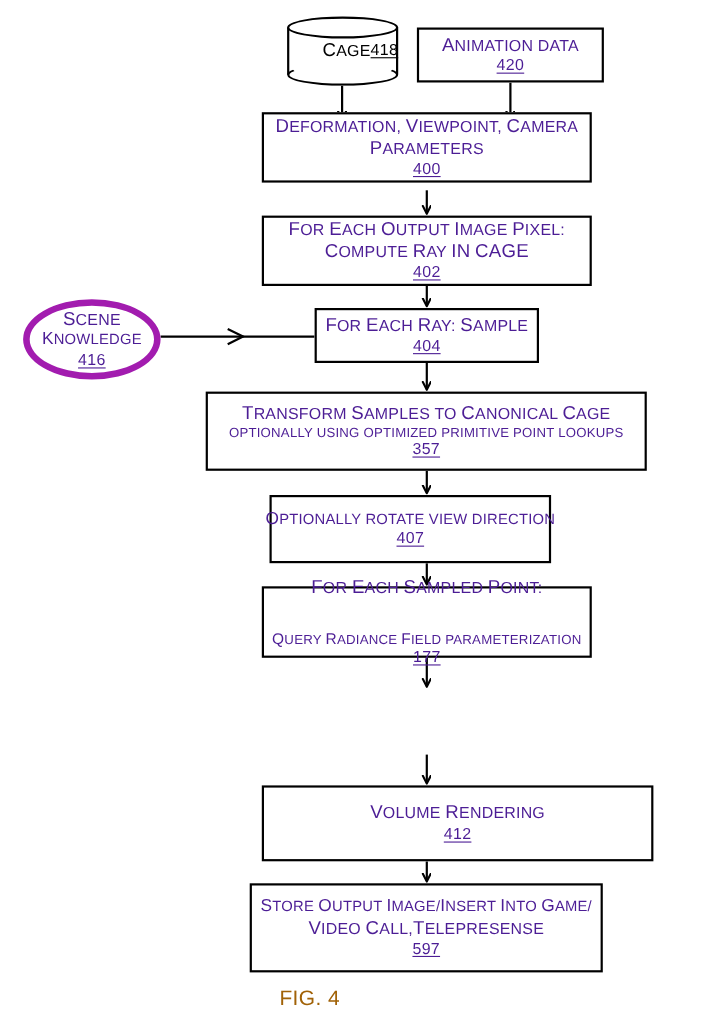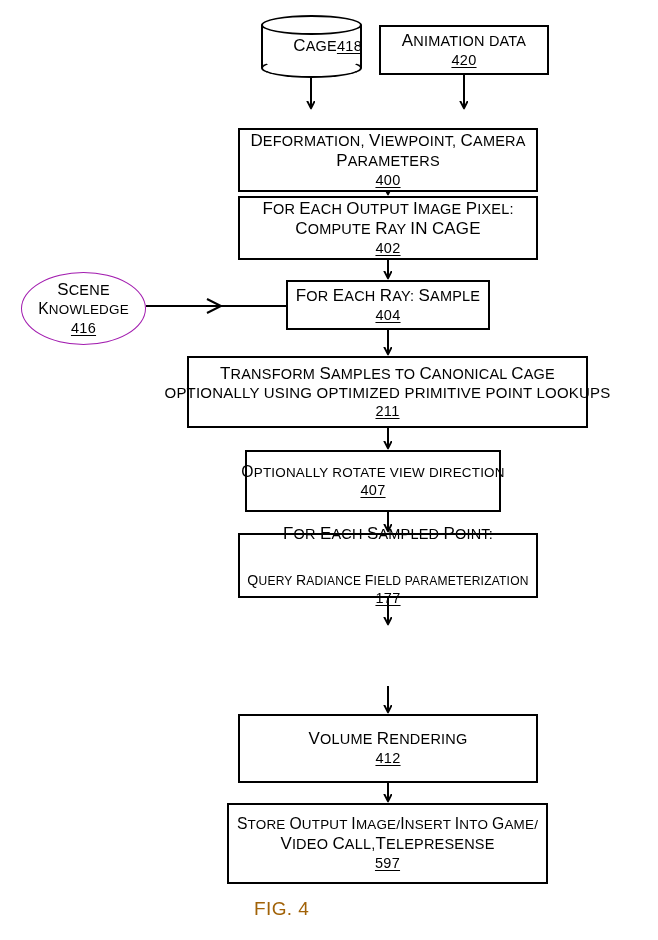--- a/index.html
+++ b/index.html
@@ -29,36 +29,36 @@
   
   .node {
     position: absolute;
     box-sizing: border-box;
     display: flex;
     flex-direction: column;
     align-items: center;
     justify-content: center;
     text-align: center;
     line-height: 1.18;
-    color: #000000;
+    color: #4c1d95;
   }
   .node.box {
     border: 2px solid #000;
     background: #fff;
   }
 
   
   .ln {
     display: block;
     white-space: nowrap;
     text-transform: uppercase;
     letter-spacing: 0.2px;
   }
   .ln.big   { font-size: 14.5px; }
-  .ln.small { font-size: 15px; }
+  .ln.small { font-size: 12px; }
   .ln .cap  { font-size: 1.17em; }
 
   .ref {
     display: block;
     font-size: 14.5px;
     text-decoration: underline;
     text-underline-offset: 1.5px;
     margin-top: 1px;
     letter-spacing: 0.3px;
   }
@@ -94,21 +94,21 @@
     display: flex;
     flex-direction: row;
     align-items: center;
     justify-content: flex-end;
     text-align: center;
     line-height: 1.18;
   }
 
   
   .ellipse {
-    border: 1px solid #a21caf;
+    border: 6px solid #a21caf;
     border-radius: 50%;
     background: #fff;
   }
 
   .figlabel {
     position: absolute;
     font-size: 19px;
     letter-spacing: 0.4px;
     color: #a16207;
   }
@@ -159,21 +159,21 @@
       <span class="ln big"><span class="cap">C</span>AGE</span>
       <span class="ref">418</span>
     </div>
   </div>
 
   <div class="node box" style="left:379px; top:25px; width:170px; height:50px;">
     <span class="ln big"><span class="cap">A</span>NIMATION DATA</span>
     <span class="ref">420</span>
   </div>
 
-  <div class="node box" style="left:238px; top:128px; width:300px; height:64px;">
+  <div class="node box" style="left:238px; top:102px; width:300px; height:64px;">
     <span class="ln big"><span class="cap">D</span>EFORMATION, <span class="cap">V</span>IEWPOINT, <span class="cap">C</span>AMERA</span>
     <span class="ln big"><span class="cap">P</span>ARAMETERS</span>
     <span class="ref">400</span>
   </div>
 
   <div class="node box" style="left:238px; top:196px; width:300px; height:64px;">
     <span class="ln big"><span class="cap">F</span>OR <span class="cap">E</span>ACH <span class="cap">O</span>UTPUT <span class="cap">I</span>MAGE <span class="cap">P</span>IXEL:</span>
     <span class="ln big"><span class="cap">C</span>OMPUTE <span class="cap">R</span>AY <span class="cap">I</span><span class="cap">N</span> <span class="cap">C</span><span class="cap">A</span><span class="cap">G</span><span class="cap">E</span></span>
     <span class="ref">402</span>
   </div>
@@ -185,36 +185,36 @@
   </div>
 
   <div class="node box" style="left:286px; top:280px; width:204px; height:50px;">
     <span class="ln big"><span class="cap">F</span>OR <span class="cap">E</span>ACH <span class="cap">R</span>AY: <span class="cap">S</span>AMPLE</span>
     <span class="ref">404</span>
   </div>
 
   <div class="node box" style="left:187px; top:356px; width:401px; height:72px;">
     <span class="ln big"><span class="cap">T</span>RANSFORM <span class="cap">S</span>AMPLES TO <span class="cap">C</span>ANONICAL <span class="cap">C</span>AGE</span>
     <span class="ln small">OPTIONALLY USING OPTIMIZED PRIMITIVE POINT LOOKUPS</span>
-    <span class="ref">211</span>
+    <span class="ref">357</span>
   </div>
 
   <div class="node box" style="left:245px; top:450px; width:256px; height:62px;">
     <span class="ln big" style="font-size: 13.45px;"><span class="cap">O</span>PTIONALLY ROTATE VIEW DIRECTION</span>
     <span class="ref">407</span>
   </div>
 
   <div class="node box" style="left:238px; top:533px; width:300px; height:65px;">
     <span class="ln big"><span class="cap">F</span>OR <span class="cap">E</span>ACH <span class="cap">S</span>AMPLED <span class="cap">P</span>OINT:</span>
     <span class="ln big" style="font-size: 12.05px; margin-top: 28px;"><span class="cap">Q</span>UERY <span class="cap">R</span>ADIANCE <span class="cap">F</span>IELD PARAMETERIZATION</span>
     <span class="ref">177</span>
   </div>
 
 
-  <div class="node box" style="left:238px; top:714px; width:300px; height:69px;">
+  <div class="node box" style="left:238px; top:714px; width:356px; height:69px;">
     <span class="ln big"><span class="cap">V</span>OLUME <span class="cap">R</span>ENDERING</span>
     <span class="ref">412</span>
   </div>
 
   <div class="node box" style="left:227px; top:803px; width:321px; height:81px;">
     <span class="ln big" style="font-size: 13.45px;"><span class="cap">S</span>TORE <span class="cap">O</span>UTPUT <span class="cap">I</span>MAGE/<span class="cap">I</span>NSERT <span class="cap">I</span>NTO <span class="cap">G</span>AME/</span>
     <span class="ln big"><span class="cap">V</span>IDEO <span class="cap">C</span>ALL,<span class="cap">T</span>ELEPRESENSE</span>
     <span class="ref">597</span>
   </div>
 

